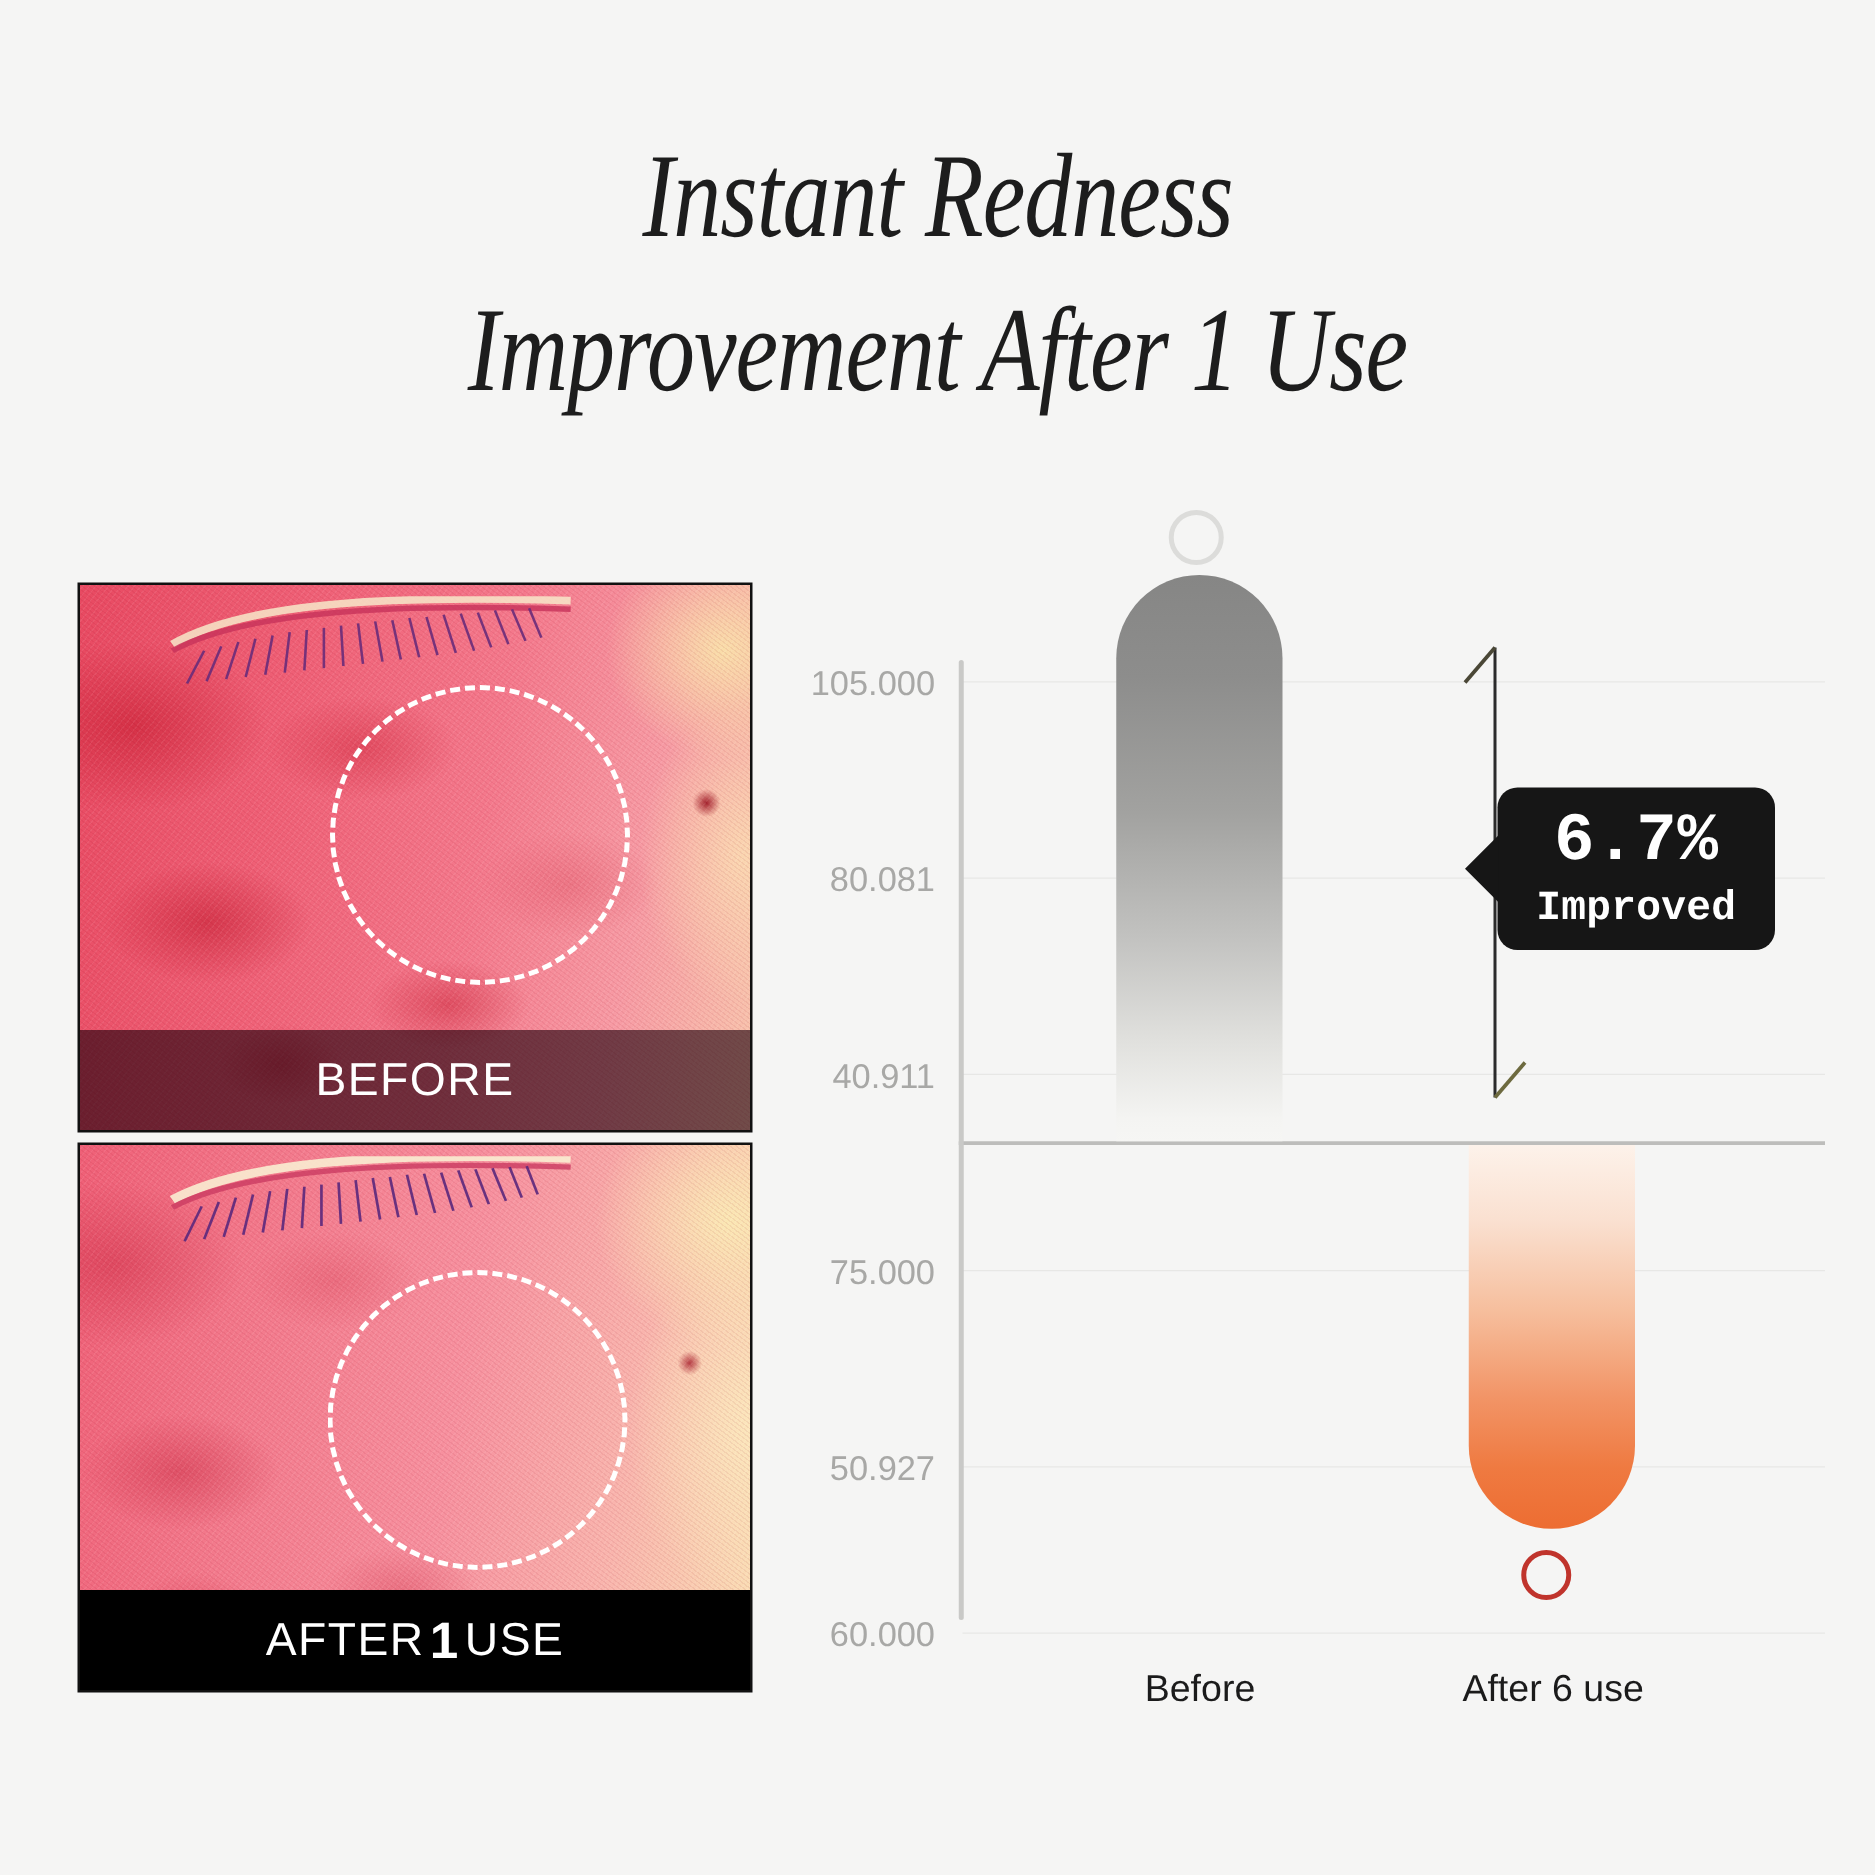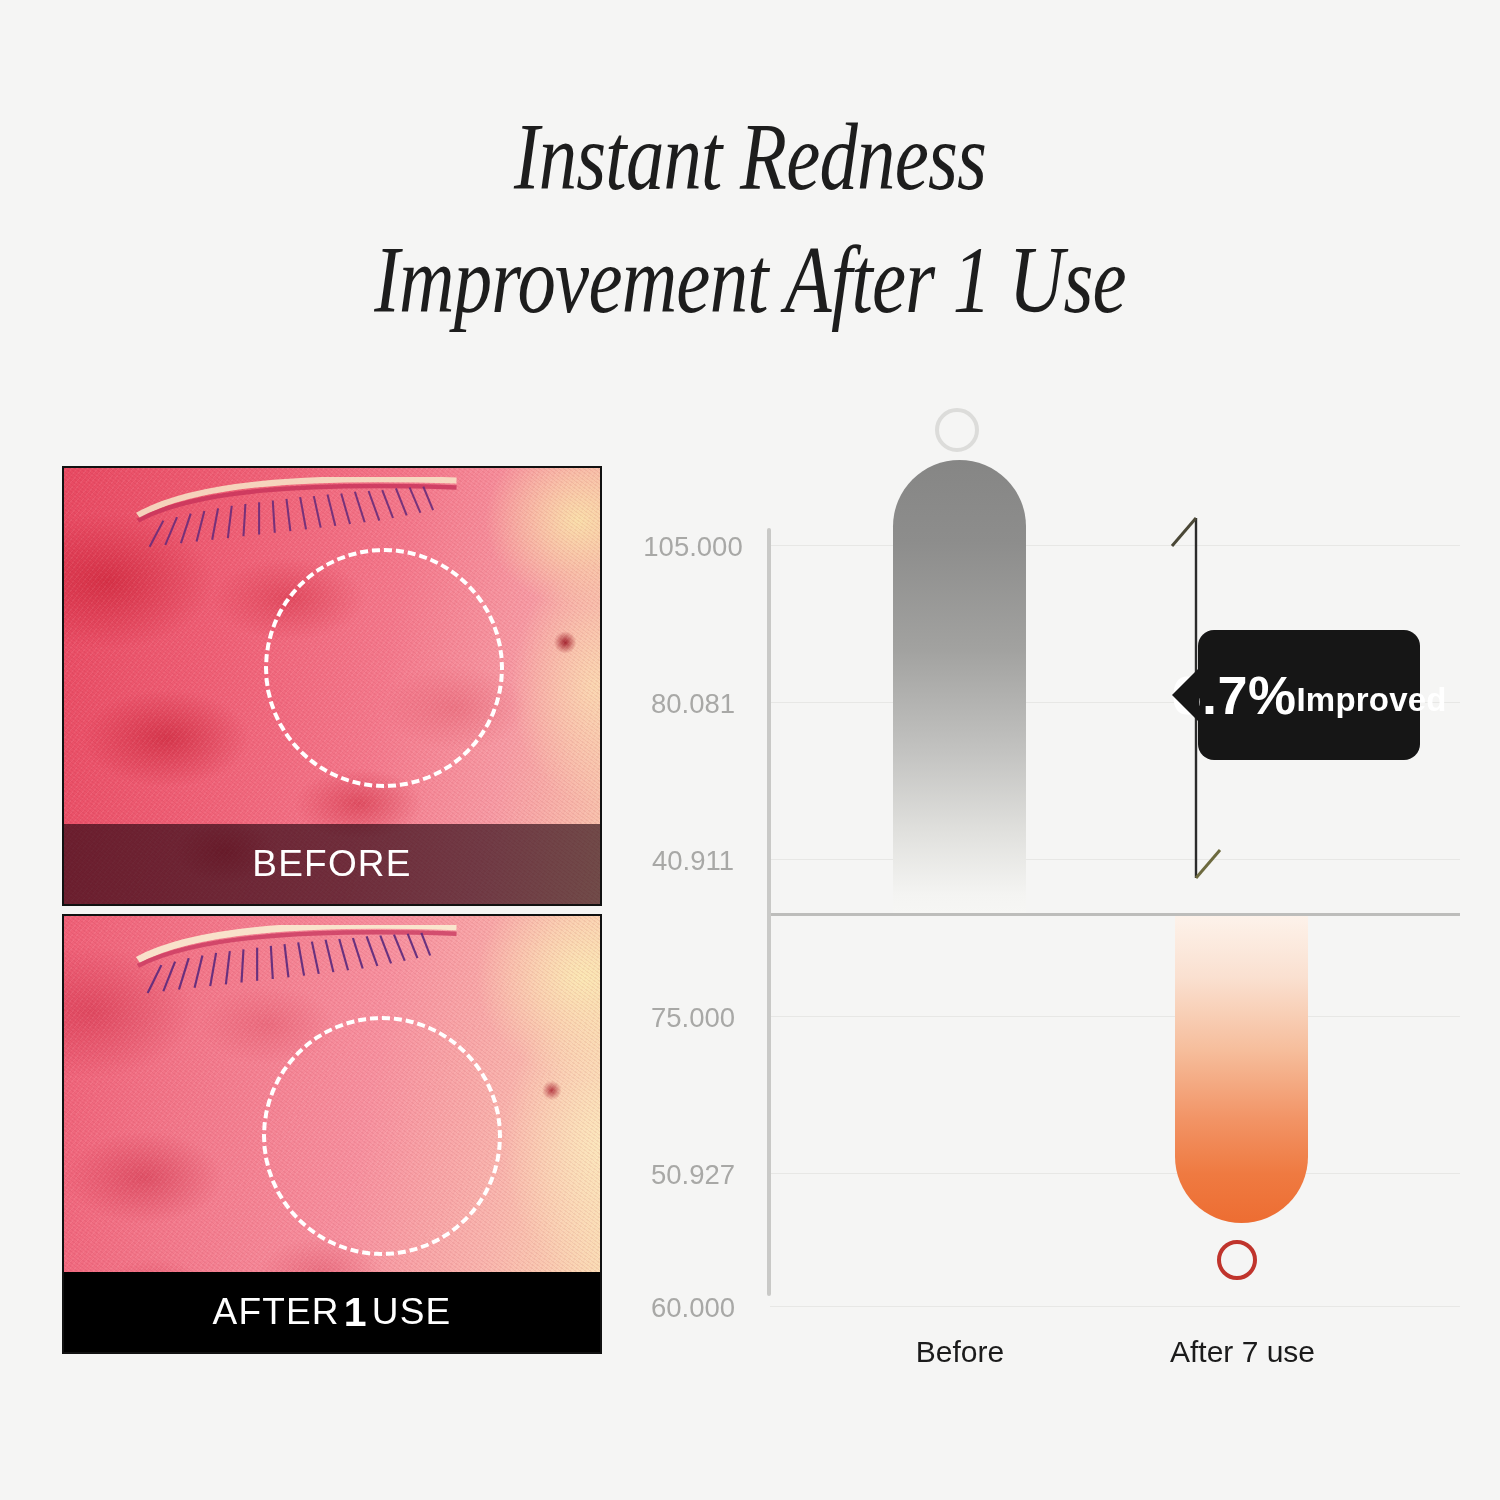--- a/index.html
+++ b/index.html
@@ -96,21 +96,21 @@
     font-size:37px;
     letter-spacing:1.2px;
     font-weight:400;
   }
   .caption.before{background:rgba(30,0,12,.62);}
   .caption.after{background:#000;}
   .caption .big{font-weight:700;font-size:41px;padding:0 4px;}
 
   
   .chart{position:absolute;left:630px;top:440px;width:830px;height:920px;}
-  .yl{position:absolute;color:#a8a8a6;font-size:27.5px;text-align:center;width:110px;left:8px;}
+  .yl{position:absolute;color:#a8a8a6;font-size:27.5px;text-align:right;width:110px;left:8px;}
   .gridline{position:absolute;left:140px;right:0;height:1px;background:#e7e7e5;}
   .axisline{position:absolute;left:137px;top:88px;width:4px;height:768px;background:#c9c9c7;border-radius:2px;}
   .zeroline{position:absolute;left:137px;right:0;height:3px;background:#bdbdbb;}
 
   .bar{position:absolute;}
   .bar-gray{
     left:263px;width:133px;
     top:20px;height:453px;
     border-radius:70px 70px 0 0;
     background:linear-gradient(180deg,#868685 0%, #8d8d8c 18%, #a2a2a0 42%, #c2c2c0 64%, #e0e0dd 82%, #f4f4f2 96%, #f6f6f4 100%);
@@ -127,23 +127,23 @@
 
   .bracket{position:absolute;left:536px;top:78px;width:60px;height:360px;}
   .bracket svg{width:100%;height:100%;display:block;overflow:visible;}
 
   .badge{
     position:absolute;
     left:568px;top:190px;
     width:222px;height:130px;
     background:#161616;
     border-radius:16px;
-    display:flex;align-items:center;justify-content:center;
+    display:flex;flex-direction:column;align-items:center;justify-content:center;
     color:#fff;
-    font-family:Liberation Sans, sans-serif;
+    font-family:Liberation Mono, monospace;
   }
   .badge .pct{font-size:54px;font-weight:700;line-height:1;letter-spacing:.5px;}
   .badge .imp{font-size:33px;font-weight:700;line-height:1;margin-top:9px;letter-spacing:.2px;}
   .badge .notch{
     position:absolute;left:-26px;top:50%;transform:translateY(-50%);
     width:0;height:0;
     border-top:27px solid transparent;
     border-bottom:27px solid transparent;
     border-right:27px solid #161616;
   }
@@ -280,17 +280,17 @@
       </svg>
     </div>
 
     <div class="badge">
       <span class="notch"></span>
       <span class="pct">6.7%</span>
       <span class="imp">Improved</span>
     </div>
 
     <div class="xlab" style="left:250px;top:895px;width:160px">Before</div>
-    <div class="xlab" style="left:510px;top:895px;width:205px">After 7 use</div>
+    <div class="xlab" style="left:510px;top:895px;width:205px">After 6 use</div>
 
   </div>
 
 </div>
 
 </body></html>

